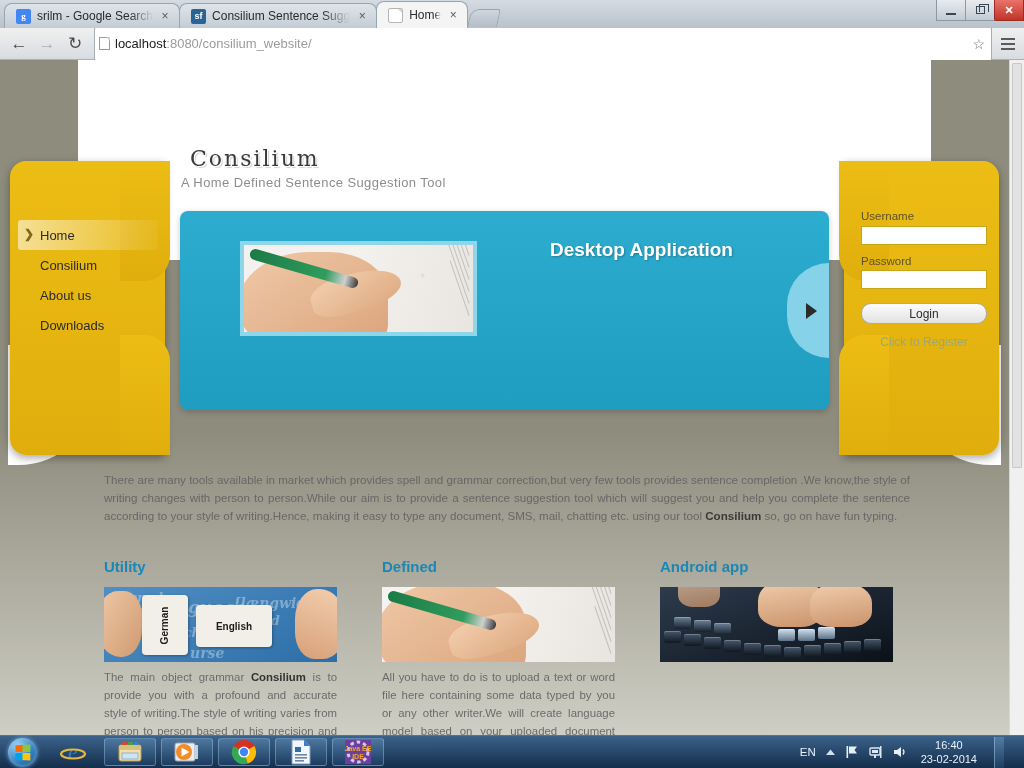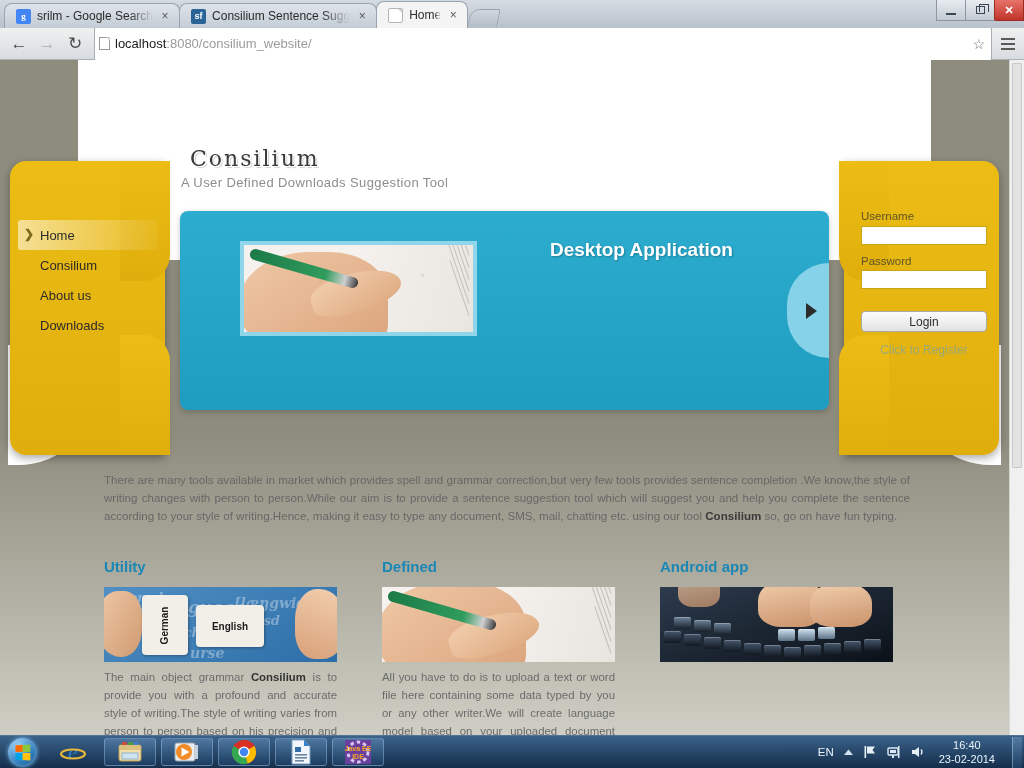--- a/index.html
+++ b/index.html
@@ -229,23 +229,23 @@
 
   
   .login { position: absolute; right: 22px; top: 150px; width: 126px; z-index: 9; }
   .login .lbl { font-size: 11.5px; color: #5d5326; margin-bottom: 3px; }
   .login input {
     width: 100%; height: 19px; border: 1px solid #c7a516; background: #fff;
     margin-bottom: 10px; font-size: 12px; padding: 0 3px;
     font-family: "Liberation Sans", sans-serif;
   }
   .login .btn {
-    width: 100%; height: 21px; margin-top: 12px;
+    width: 100%; height: 21px; margin-top: 4px;
     background: linear-gradient(to bottom,#fcfcfc,#e2e2e2);
-    border: 1px solid #a9a9a9; border-radius: 4px;
+    border: 1px solid #a9a9a9; border-radius: 10px;
     font-size: 12px; color: #2c2c2c; cursor: pointer;
     font-family: "Liberation Sans", sans-serif;
   }
   .login .reglink {
     display: block; margin-top: 11px; text-align: center;
     font-size: 12px; color: #9aa878; cursor: pointer;
   }
 
   
   .banner {
@@ -332,21 +332,21 @@
     font-family: "DejaVu Serif", serif; font-style: italic; font-weight: bold;
   }
   .pz {
     position: absolute; background: #f2efe9; border-radius: 4px;
     box-shadow: 1px 1px 3px rgba(0,0,0,.3);
     display:flex; align-items:center; justify-content:center;
     font-size: 10px; font-weight: bold; color: #1a1a1a;
   }
   .pz.a { left: 38px; top: 8px; width: 46px; height: 60px; }
   .pz.a span { transform: rotate(-90deg); }
-  .pz.b { left: 92px; top: 18px; width: 68px; height: 42px; }
+  .pz.b { left: 92px; top: 18px; width: 76px; height: 42px; }
   .thumbL { position:absolute; left:-8px; top:4px; width:46px; height:66px;
             background: linear-gradient(120deg,#f0c9a8,#cf9a70); border-radius: 50% 40% 45% 55%; }
   .thumbR { position:absolute; right:-10px; top:2px; width:52px; height:70px;
             background: linear-gradient(200deg,#f3cfaf,#d7a079); border-radius: 45% 55% 50% 40%; }
 
   
   .img-pen { background: linear-gradient(105deg,#f5f2ef 45%,#e8e4df 100%); }
 
   
   .img-keys { background: linear-gradient(160deg,#2d3b4d,#0b1118); }
@@ -386,21 +386,21 @@
   }
   .tbtn {
     width: 52px; height: 28px; margin-left: 5px; border-radius: 3px;
     border: 1px solid rgba(180,220,255,.35);
     background: linear-gradient(to bottom, rgba(130,180,225,.30), rgba(40,80,125,.35));
     display: flex; align-items: center; justify-content: center;
   }
   .tbtn.plain { border-color: transparent; background: transparent; }
   .tray {
     margin-left: auto; display: flex; align-items: center; gap: 9px;
-    padding-right: 2px; color: #e8f2fb; font-size: 11.5px;
+    padding-right: 20px; color: #e8f2fb; font-size: 11.5px;
   }
   .tray .ti { display: flex; align-items: center; justify-content: center; }
   .clock { text-align: center; line-height: 14px; font-size: 11px; padding: 0 4px; }
   .showdesk {
     width: 10px; height: 31px; margin-left: 4px;
     border-left: 1px solid rgba(180,220,255,.45);
     background: linear-gradient(to bottom, rgba(160,210,250,.25), rgba(60,110,160,.25));
   }
 </style>
 </head>
@@ -468,21 +468,21 @@
         <div class="notch right"></div>
 
         <div class="ypanel left"></div>
         <div class="ypanel left-top-ext"></div>
         <div class="ypanel left-bot-ext"></div>
         <div class="ypanel right"></div>
         <div class="ypanel right-top-ext"></div>
         <div class="ypanel right-bot-ext"></div>
 
         <div class="brand">Consilium</div>
-        <div class="tagline">A User Defined Downloads Suggestion Tool</div>
+        <div class="tagline">A Home Defined Sentence Suggestion Tool</div>
 
         <div class="nav">
           <div class="navitem active">
             <span>Home</span>
           </div>
           <div class="navitem">
             <span>Consilium</span>
           </div>
           <div class="navitem">
             <span>About us</span>

